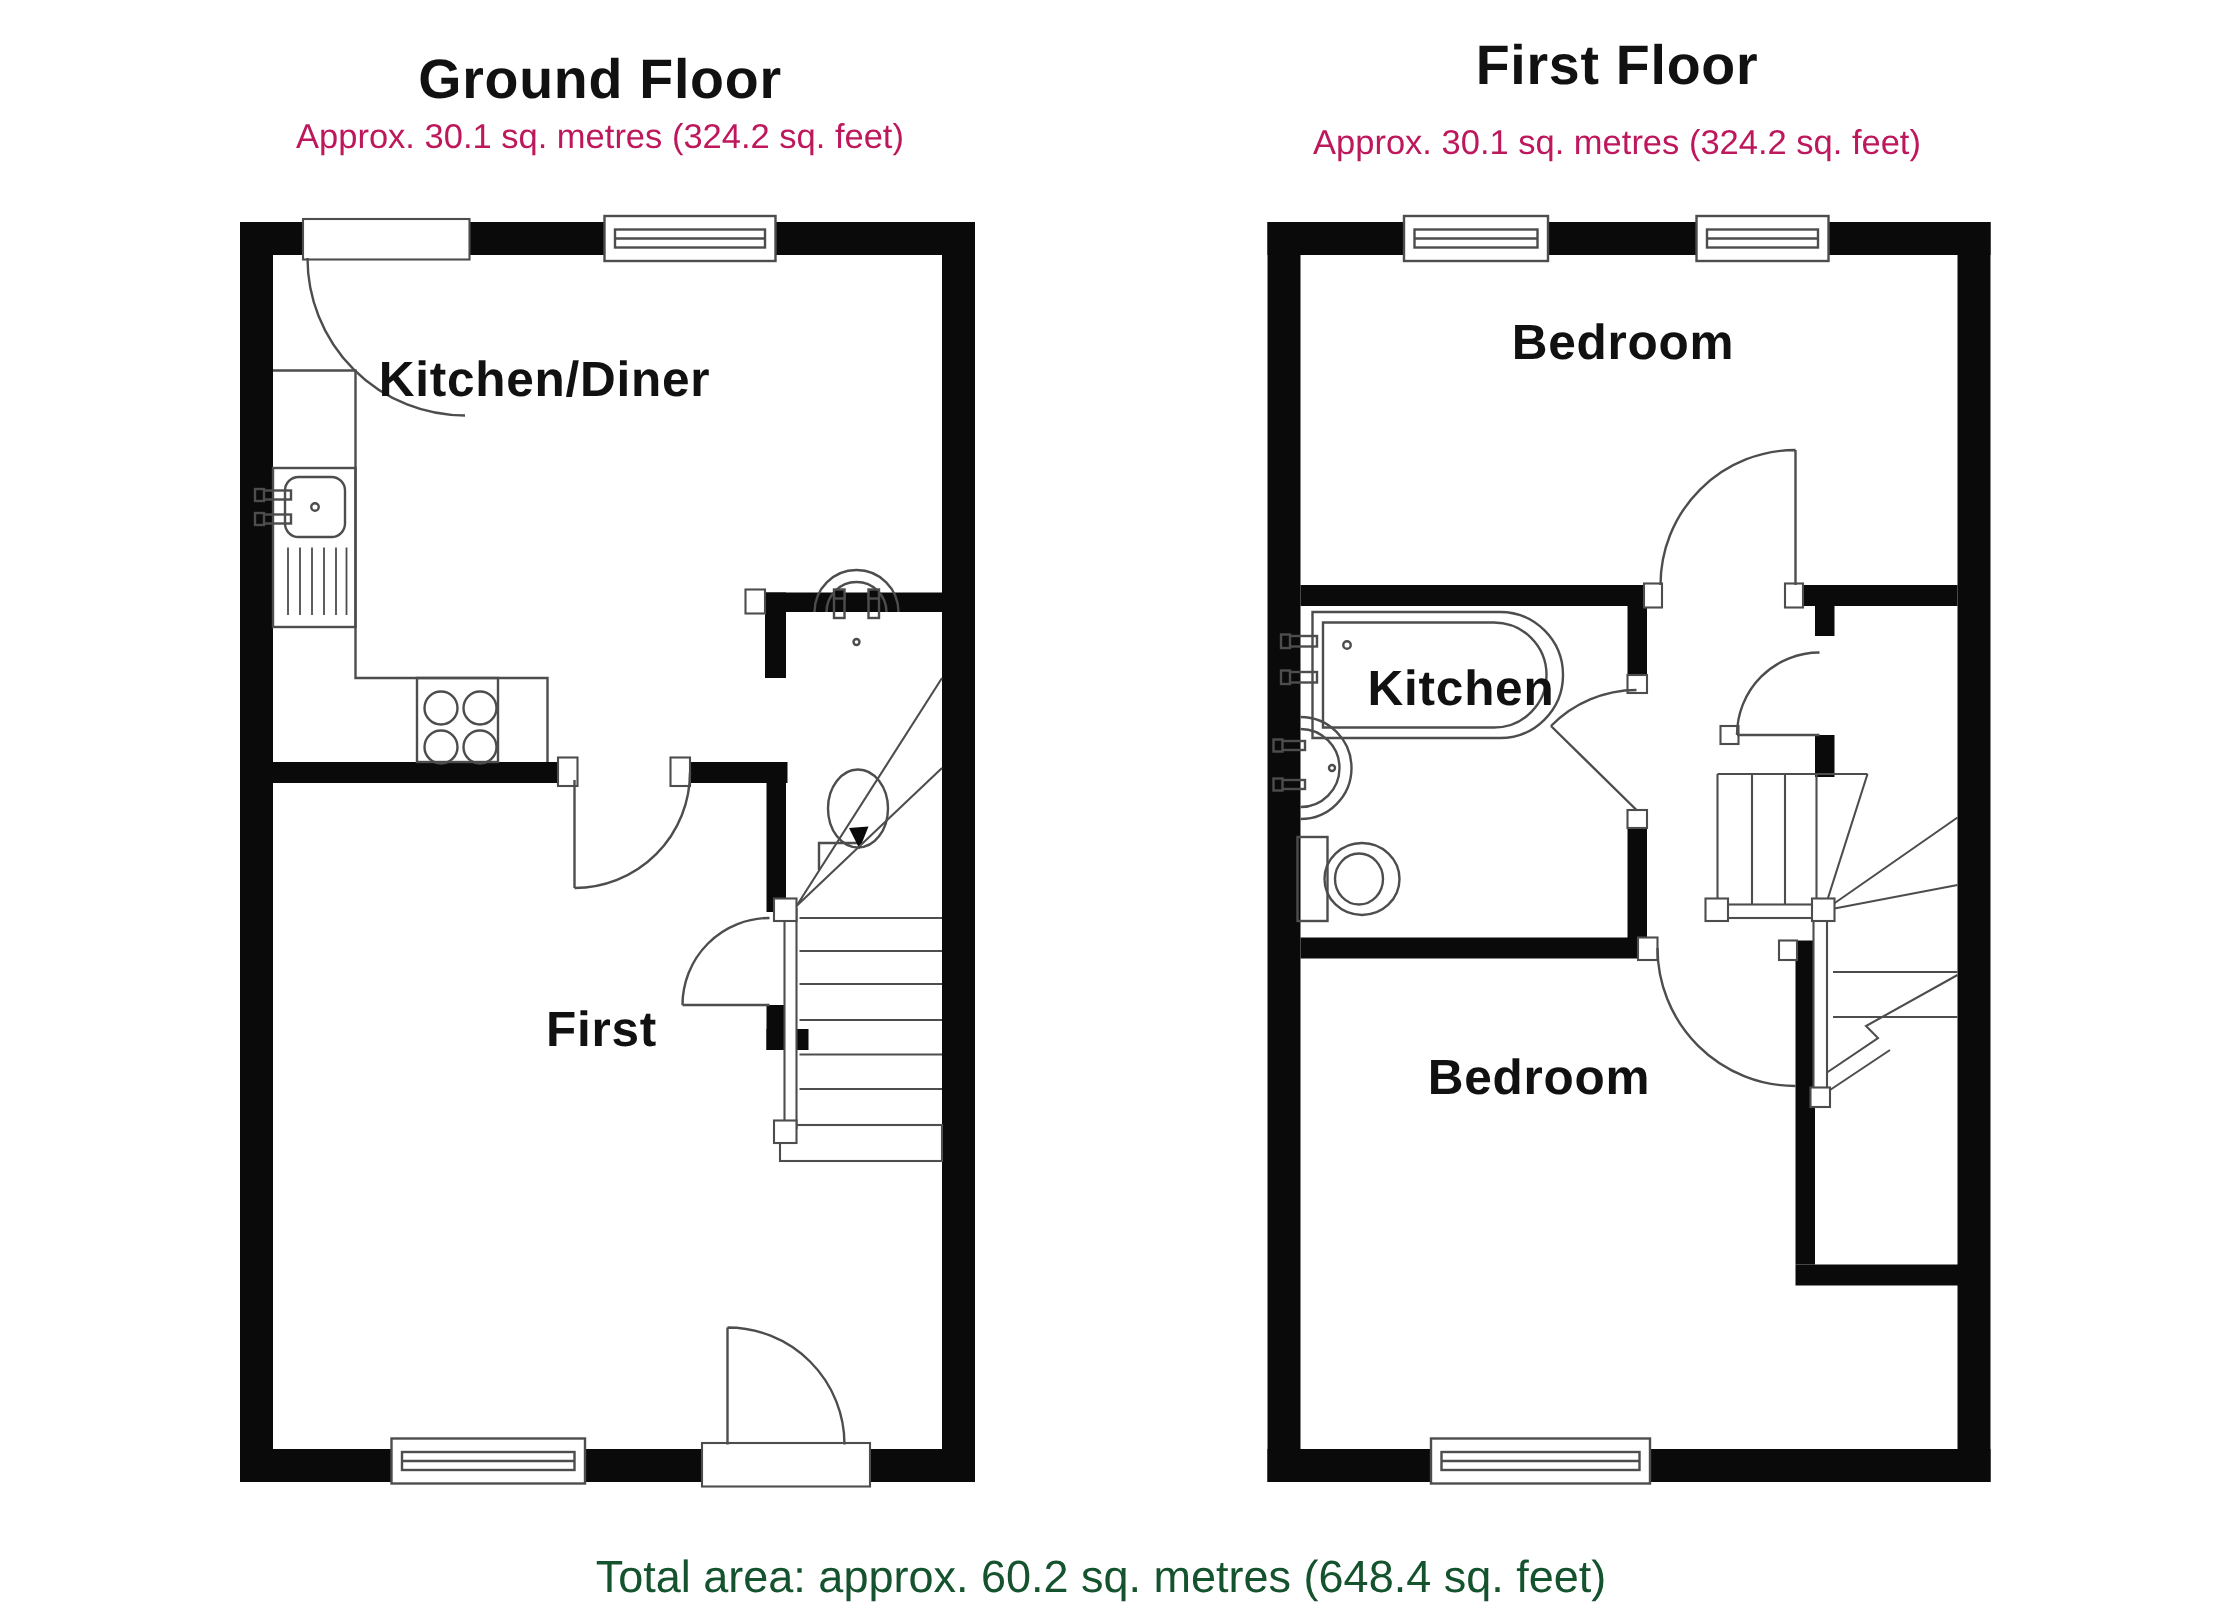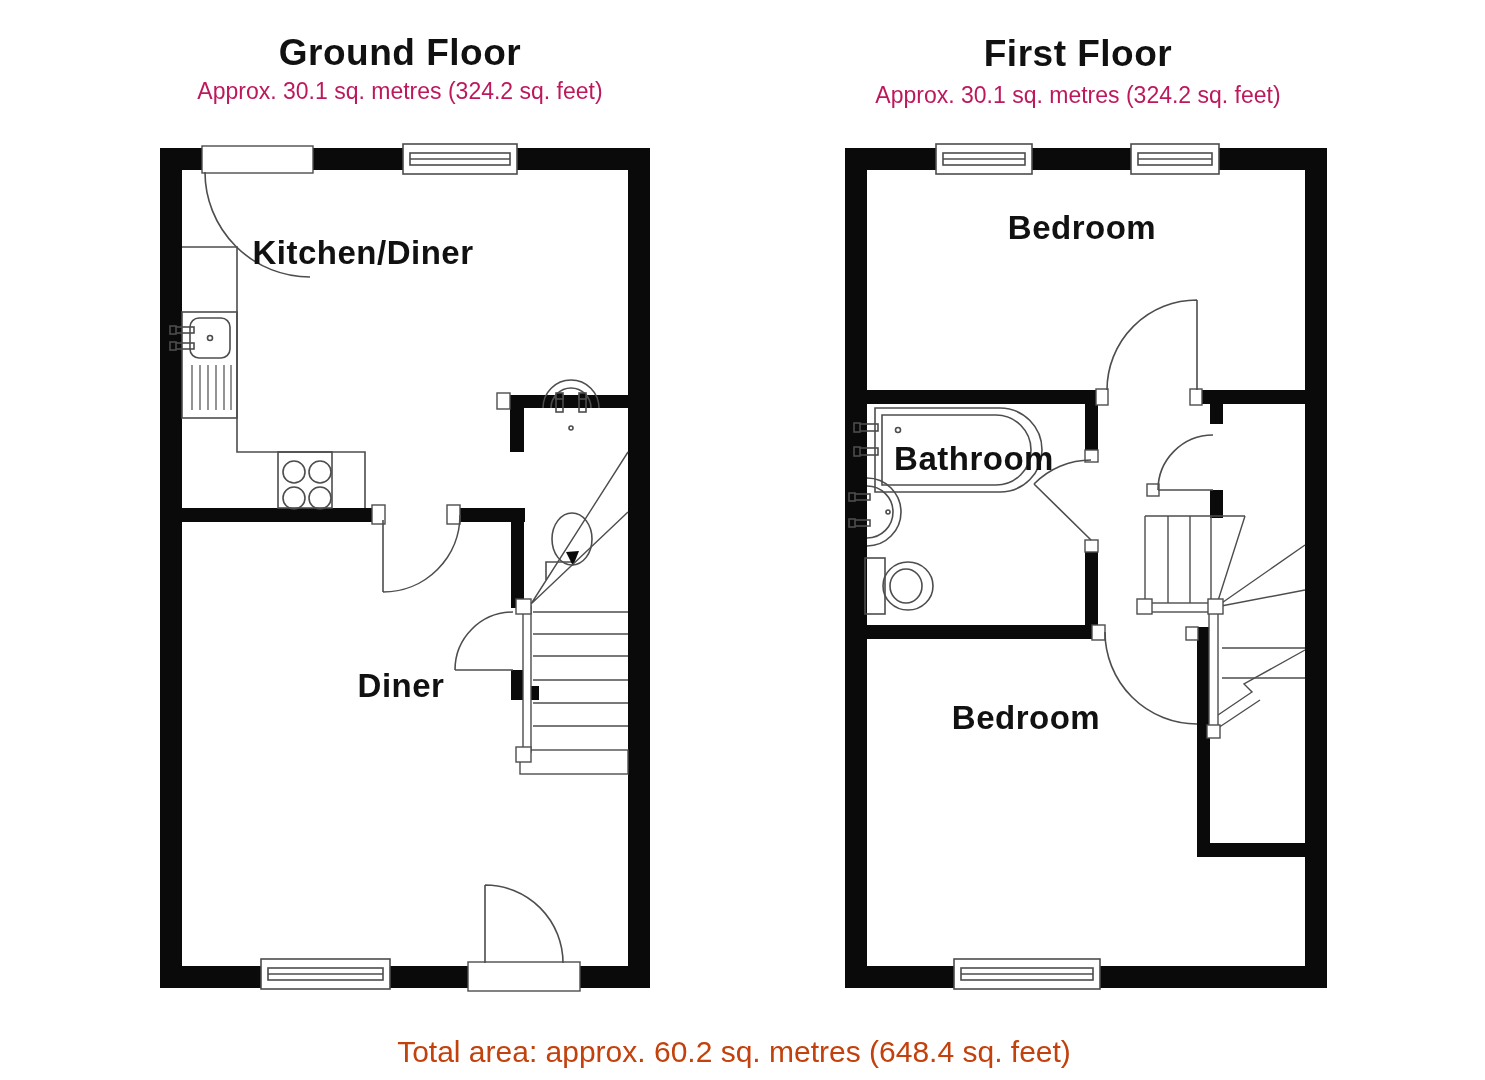--- a/index.html
+++ b/index.html
@@ -3,21 +3,21 @@
 <meta charset="utf-8">
 <style>
   html,body{margin:0;padding:0;background:#ffffff;}
   #page{position:relative;width:1485px;height:1080px;background:#ffffff;
         font-family:"Liberation Sans", sans-serif;color:#111;overflow:hidden;}
   svg{position:absolute;left:0;top:0;}
   .lbl{position:absolute;transform:translate(-50%,-50%);white-space:nowrap;}
   .floor-title{font-size:37px;font-weight:bold;letter-spacing:.5px;}
   .floor-area{font-size:23px;font-weight:normal;color:#be185d;}
   .room-label{font-size:33px;font-weight:bold;letter-spacing:.5px;}
-  .footer-label{font-size:30px;color:#c2410c;}
+  .footer-label{font-size:30px;color:#14532d;}
 </style>
 </head>
 <body>
 
 <div id="page">
 
 <svg width="1485" height="1080" viewBox="0 0 1485 1080">
   <g stroke="none" fill="#0a0a0a">
 
     <rect x="160" y="148" width="45" height="22"></rect>
@@ -206,24 +206,24 @@
     <rect x="1144" y="603" width="72" height="9" fill="#ffffff"></rect>
     <rect x="1209" y="612" width="9" height="118" fill="#ffffff"></rect>
     <rect x="1137" y="599" width="15" height="15" fill="#ffffff"></rect>
     <rect x="1208" y="599" width="15" height="15" fill="#ffffff"></rect>
     <rect x="1207" y="725" width="13" height="13" fill="#ffffff"></rect>
   </g>
 </svg>
 
 <div class="lbl floor-title" style="left:400px;top:53px;">Ground Floor</div>
 <div class="lbl floor-area" style="left:400px;top:91px;">Approx. 30.1 sq. metres (324.2 sq. feet)</div>
-<div class="lbl floor-title" style="left:1078px;top:54px;">First Floor</div>
+<div class="lbl floor-title" style="left:1078px;top:44px;">First Floor</div>
 <div class="lbl floor-area" style="left:1078px;top:95px;">Approx. 30.1 sq. metres (324.2 sq. feet)</div>
 
 <div class="lbl room-label" style="left:363px;top:253px;">Kitchen/Diner</div>
-<div class="lbl room-label" style="left:401px;top:686px;">Diner</div>
+<div class="lbl room-label" style="left:401px;top:686px;">First</div>
 <div class="lbl room-label" style="left:1082px;top:228px;">Bedroom</div>
-<div class="lbl room-label" style="left:974px;top:459px;">Bathroom</div>
+<div class="lbl room-label" style="left:974px;top:459px;">Kitchen</div>
 <div class="lbl room-label" style="left:1026px;top:718px;">Bedroom</div>
 
 <div class="lbl footer-label" style="left:734px;top:1052px;">Total area: approx. 60.2 sq. metres (648.4 sq. feet)</div>
 
 </div>
 
 </body></html>

